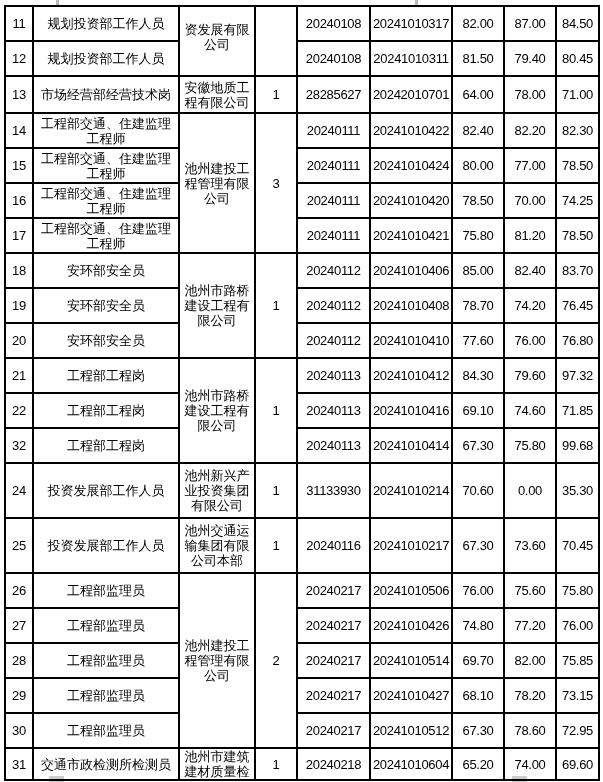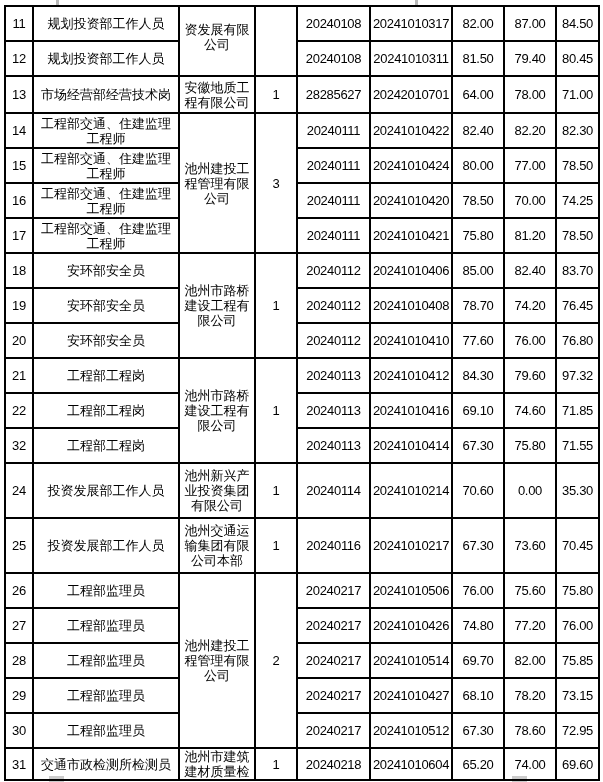--- a/index.html
+++ b/index.html
@@ -164,28 +164,28 @@
         <td class="num">74.60</td>
         <td class="num">71.85</td>
       </tr>
       <tr style="height: 35px;">
         <td class="num">32</td>
         <td class="">工程部工程岗</td>
         <td class="num">20240113</td>
         <td class="num">20241010414</td>
         <td class="num">67.30</td>
         <td class="num">75.80</td>
-        <td class="num">71.55</td>
+        <td class="num">99.68</td>
       </tr>
       <tr style="height: 55px;">
         <td class="num">24</td>
         <td class="">投资发展部工作人员</td>
         <td class="" rowspan="1">池州新兴产业投资集团有限公司</td>
         <td class="num" rowspan="1">1</td>
-        <td class="num">20240114</td>
+        <td class="num">31133930</td>
         <td class="num">20241010214</td>
         <td class="num">70.60</td>
         <td class="num">0.00</td>
         <td class="num">35.30</td>
       </tr>
       <tr style="height: 55px;">
         <td class="num">25</td>
         <td class="">投资发展部工作人员</td>
         <td class="" rowspan="1">池州交通运输集团有限公司本部</td>
         <td class="num" rowspan="1">1</td>

